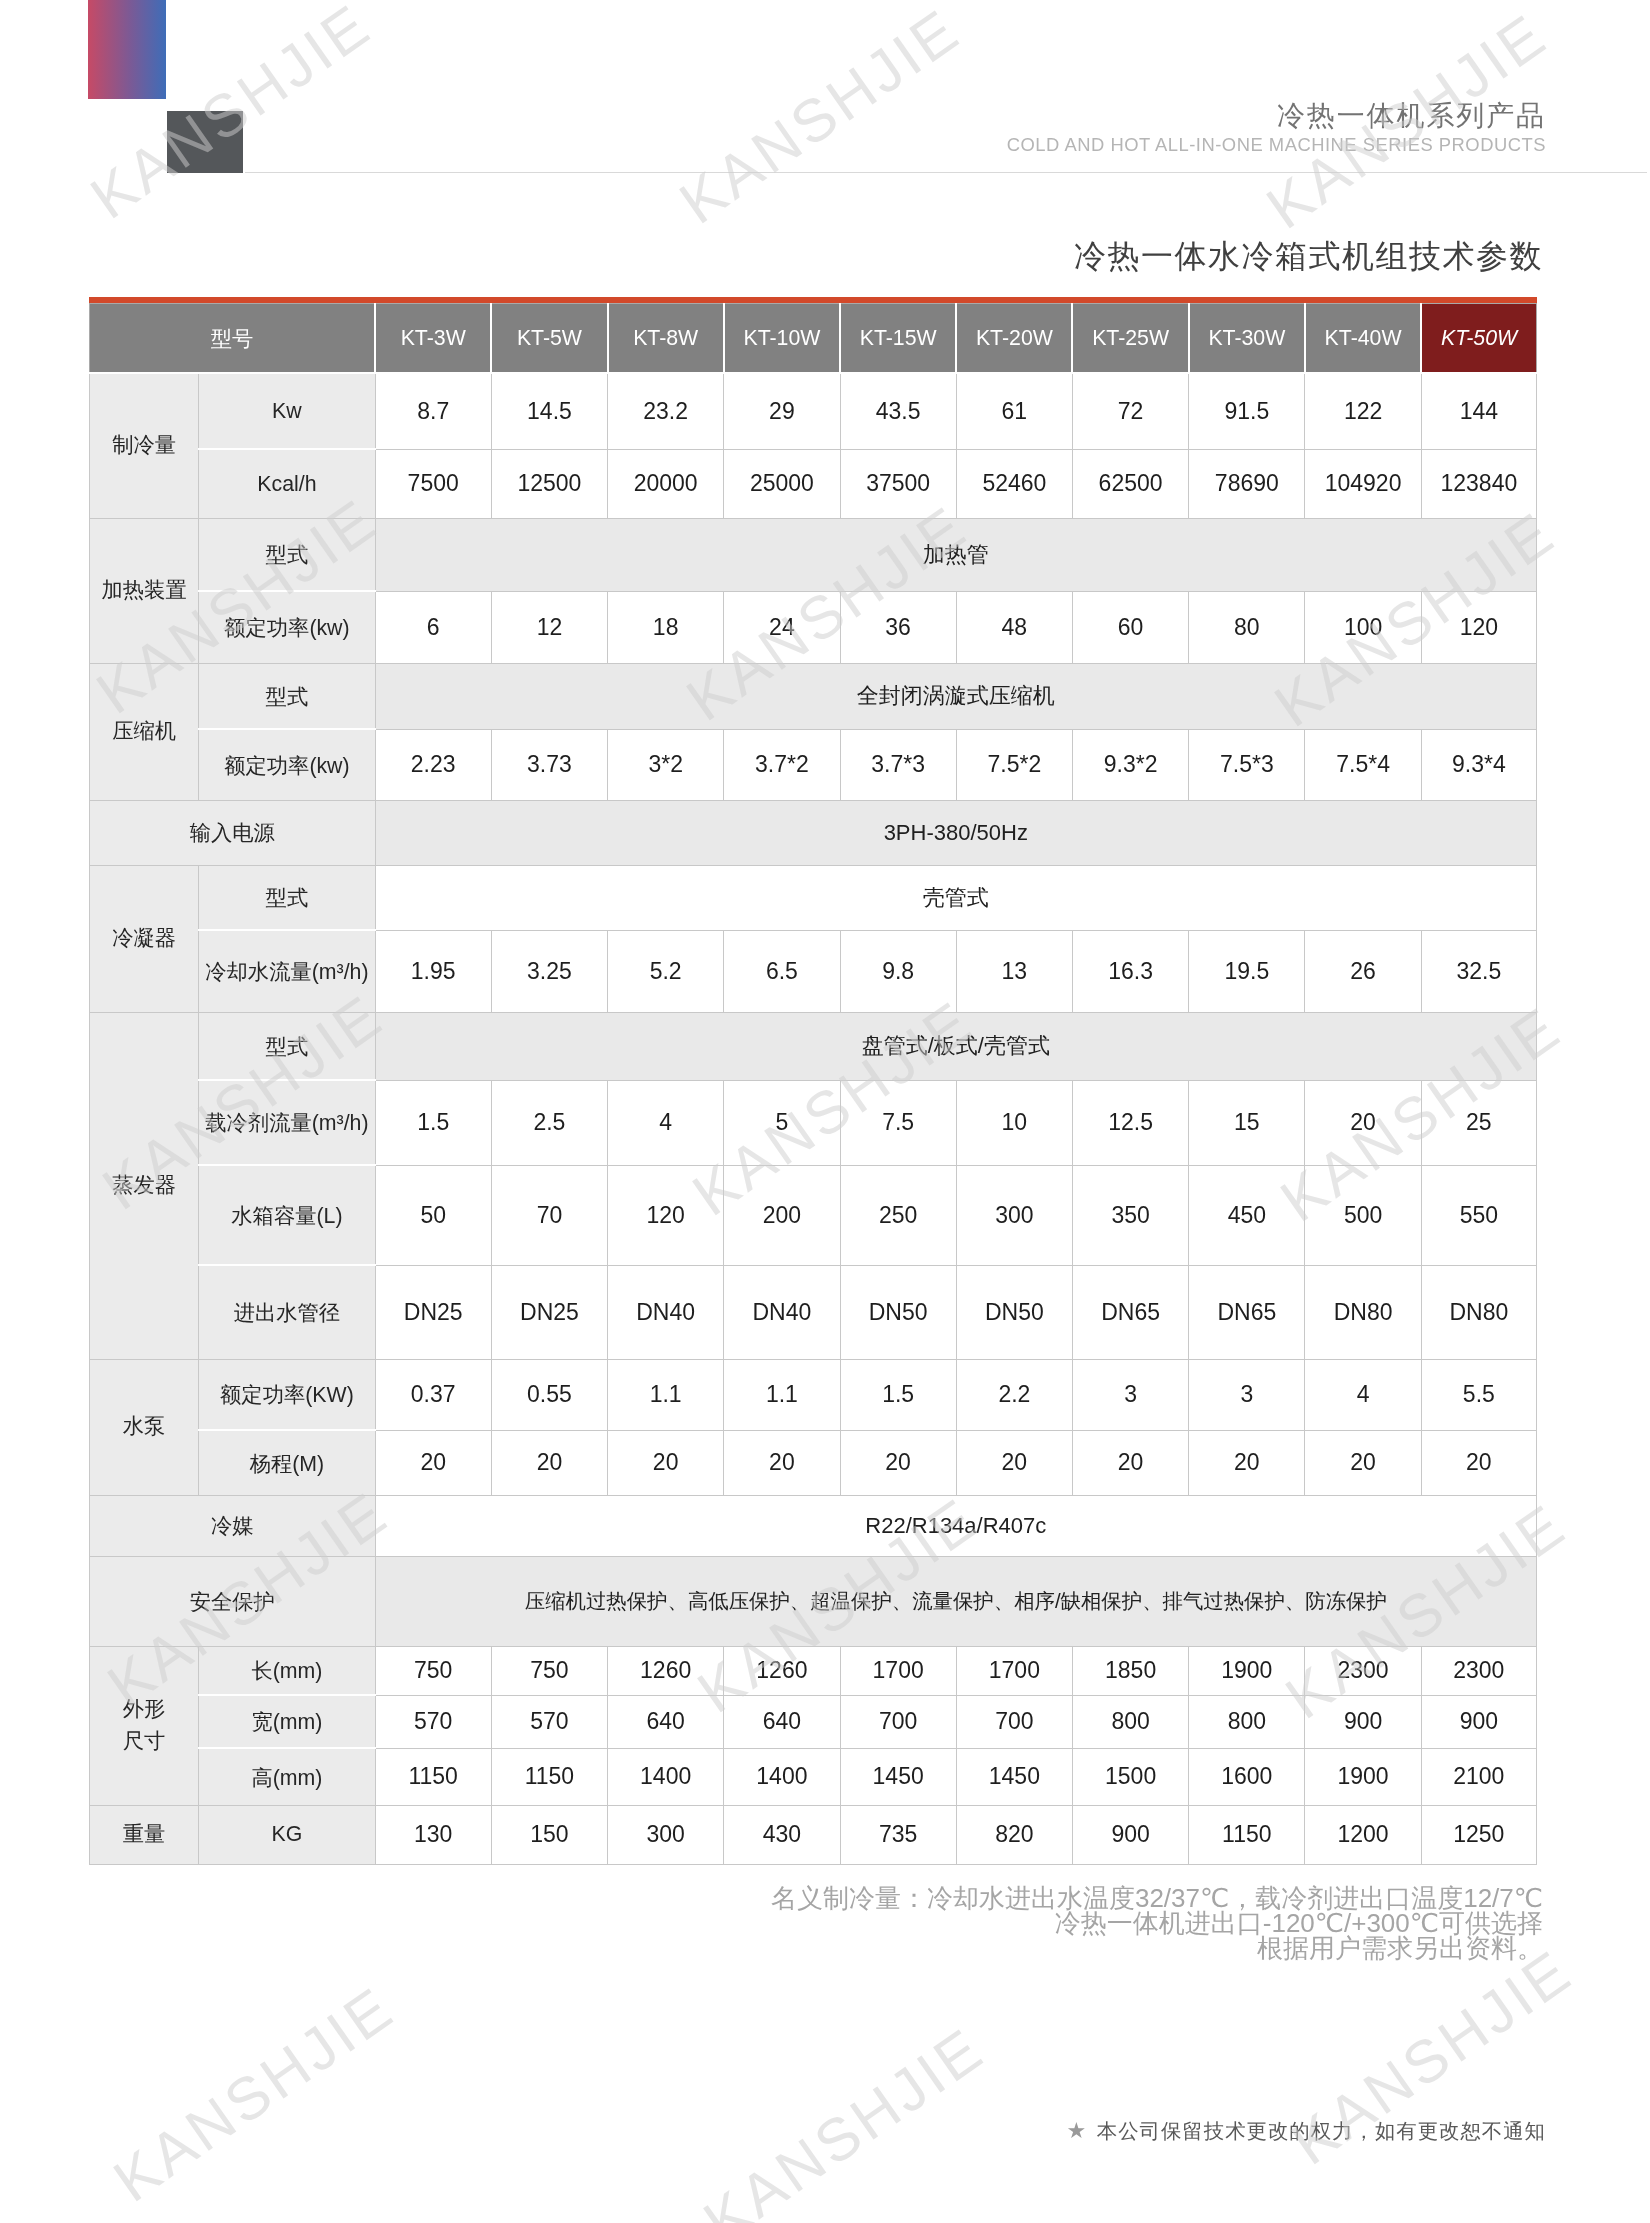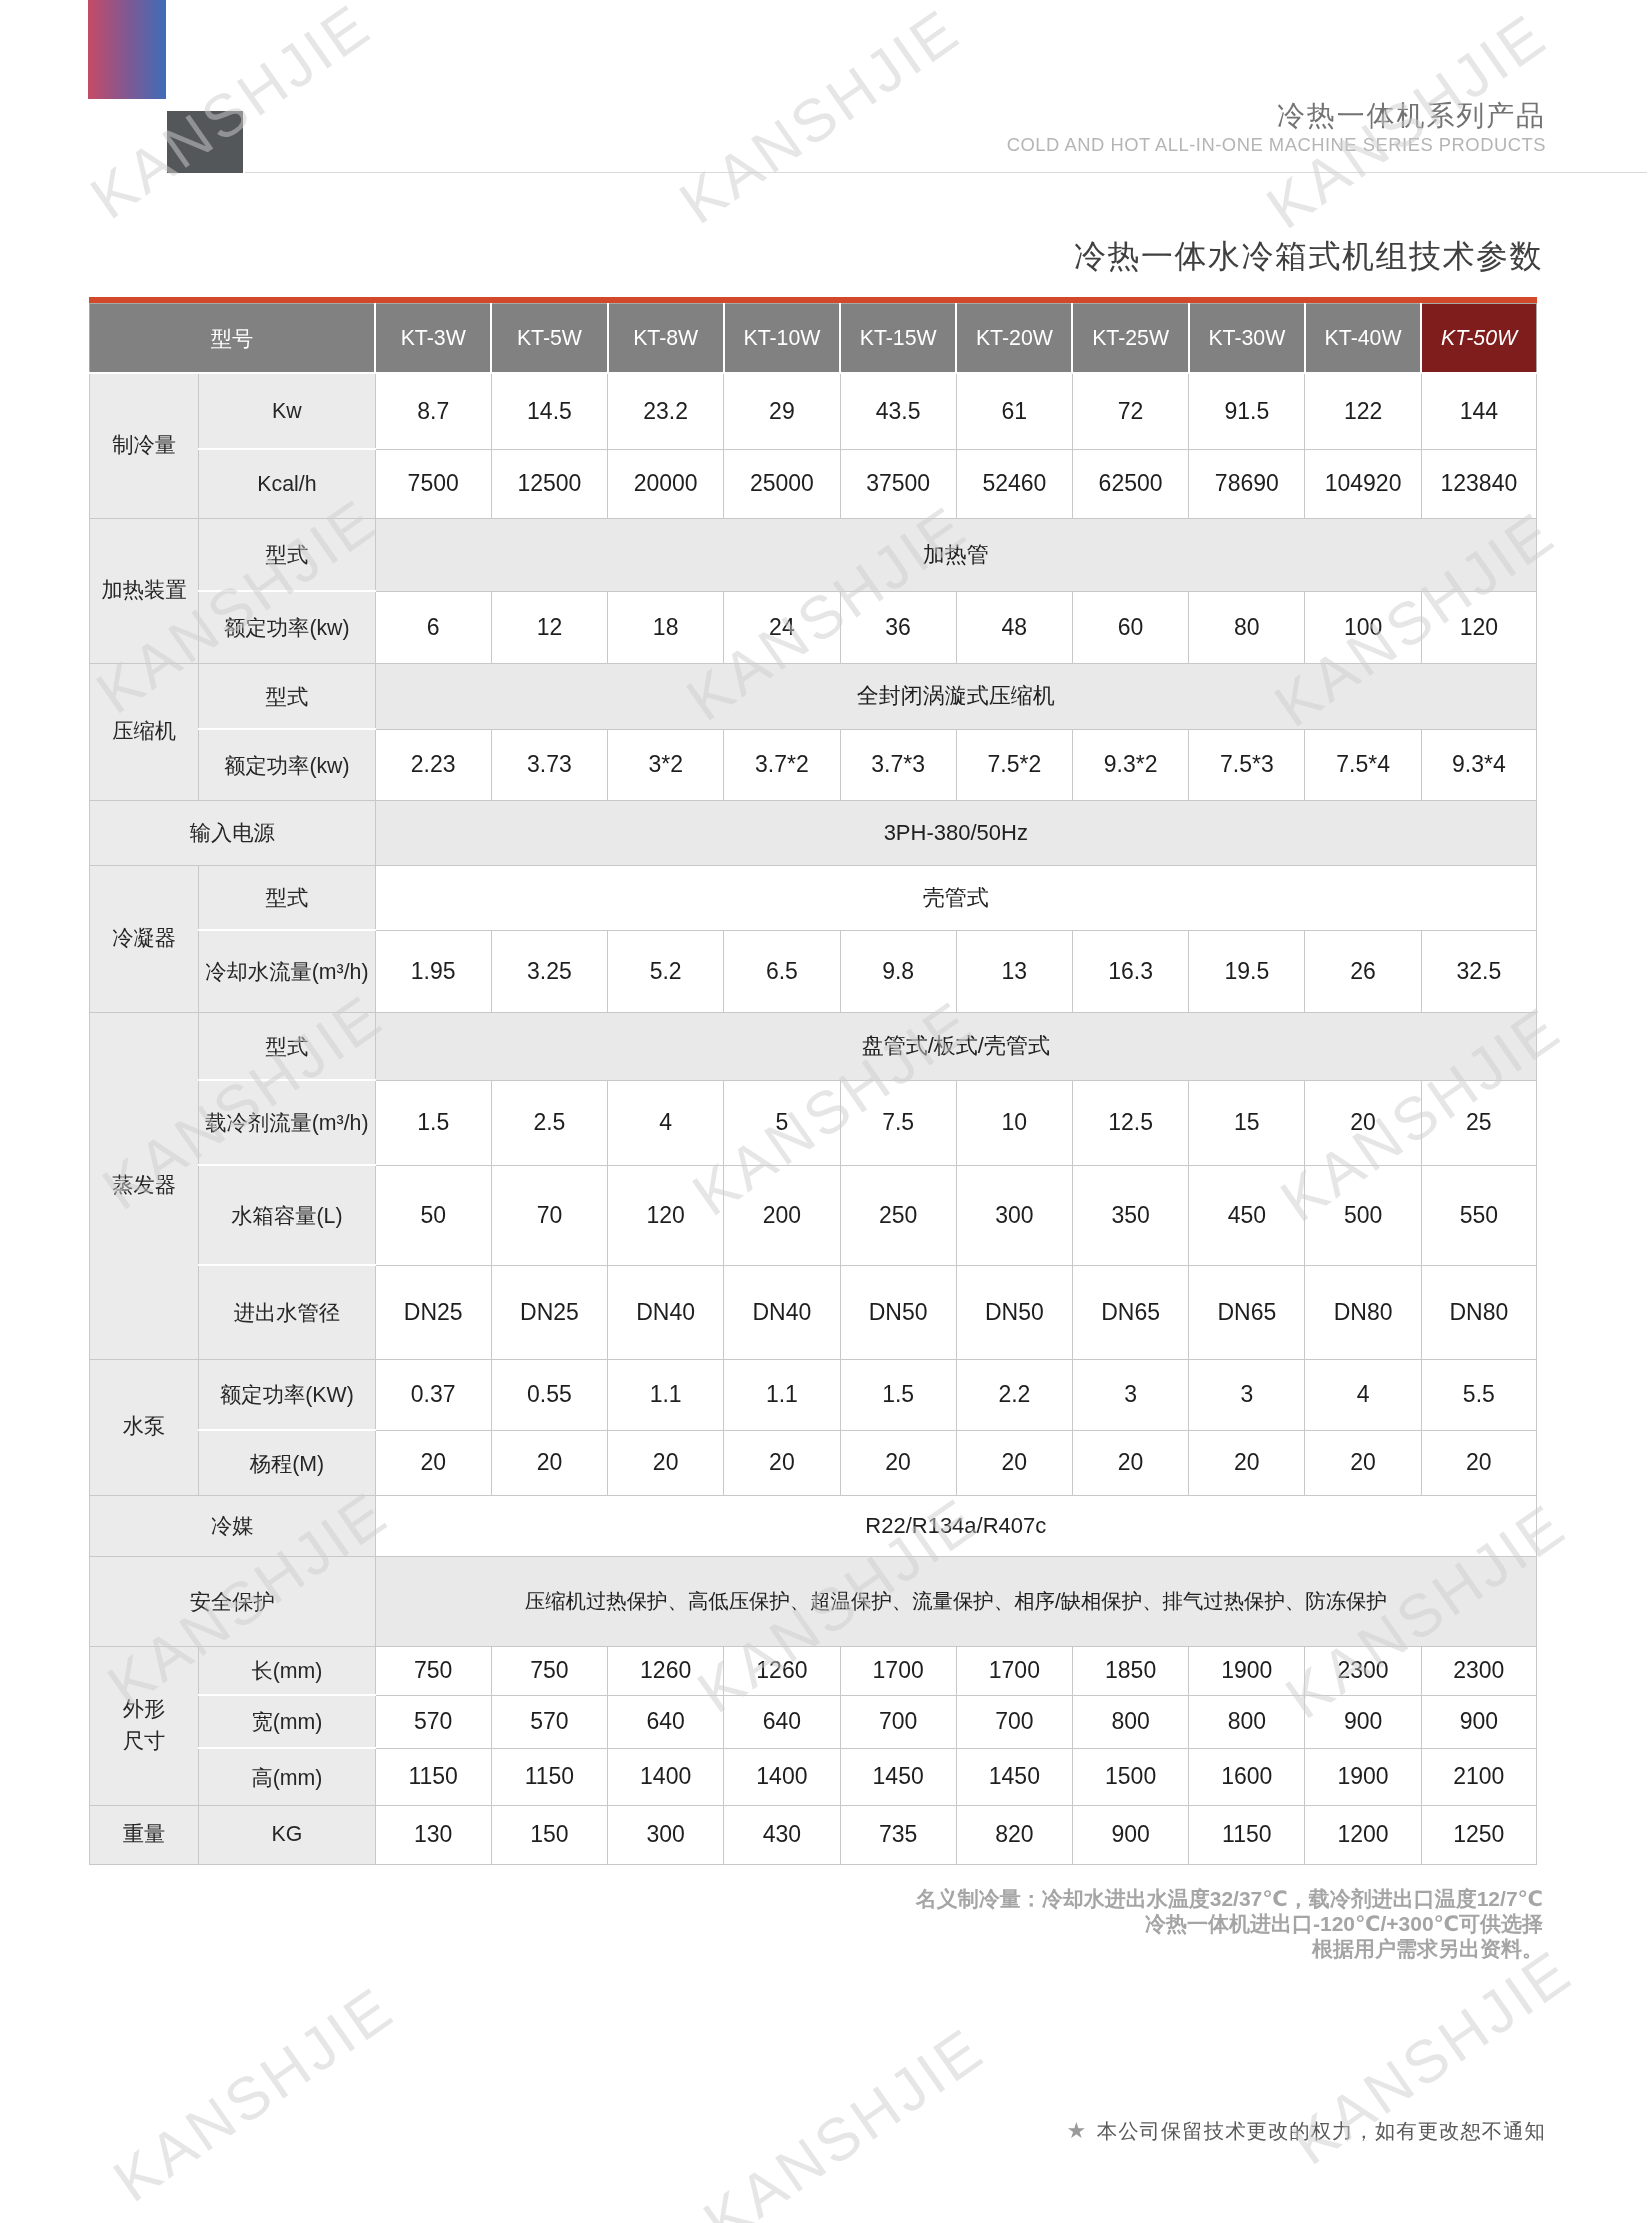--- a/index.html
+++ b/index.html
@@ -35,21 +35,21 @@
   td.cat,td.lbl,td.lblwide{font-size:21.3px;color:#262626;}
   td.cat{white-space:pre-line;line-height:1.5;}
   td.merged{font-size:22px;color:#202020;}
   td.merged.small{font-size:20.4px;}
   tr.sec td{border-top:1.5px solid #9e9e9e;}
   td.wsep{border-top:2.9px solid #ffffff;}
   table{border:1px solid #a9a9a9;}
 
   
   .notes{position:absolute;top:1886px;right:108px;text-align:right;
-      font-size:21px;line-height:25px;color:#a5a5a5;font-weight:bold;}
+      font-size:26px;line-height:25px;color:#a5a5a5;}
   .pageno{position:absolute;top:2117px;left:0;width:1651px;text-align:center;
       font-size:21.3px;color:#3a3a3a;}
   .disclaimer{position:absolute;top:2117px;right:105px;font-size:20.4px;color:#585858;
       letter-spacing:1px;white-space:nowrap;}
   .disclaimer .star{color:#9a9a9a;font-size:22px;margin-right:9.7px;}
 
   
   #wm-layer{position:absolute;inset:0;pointer-events:none;z-index:50;}
   .wm{position:absolute;font-size:60px;letter-spacing:3.9px;font-weight:400;
       color:rgba(205,205,205,0.5);transform:translate(-50%,-50%) rotate(-35deg);

